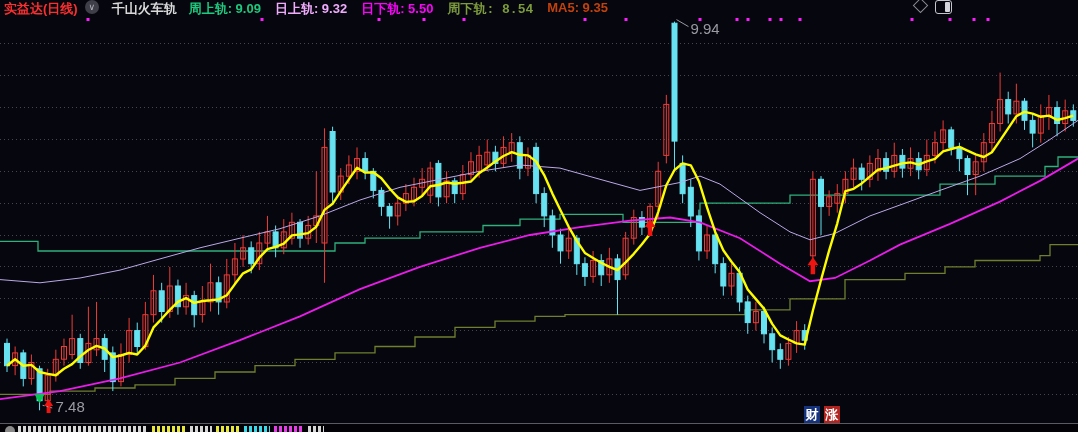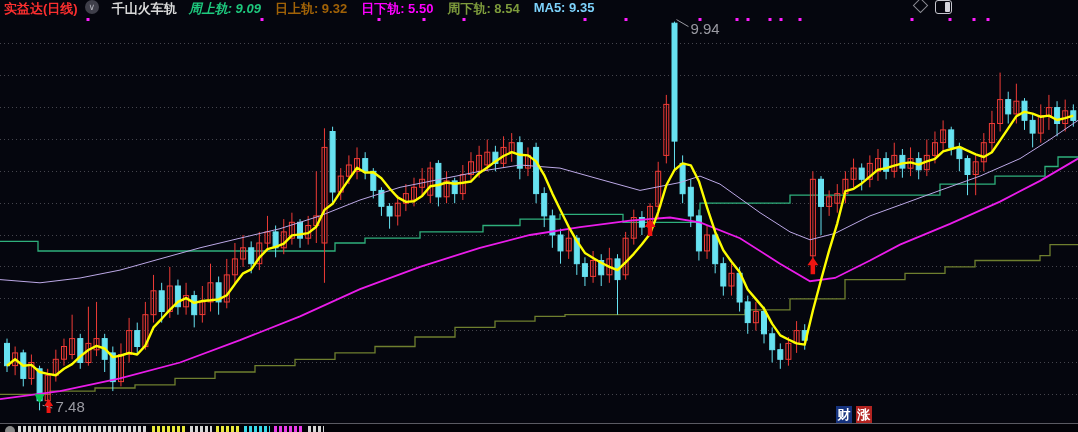--- a/index.html
+++ b/index.html
@@ -11,21 +11,21 @@
     align-items:center;justify-content:center;}
   .chev{color:#b5b5bd;font-size:9px;line-height:9px;font-weight:normal;}
   .ind{color:#d9d9d9;margin-left:13px;}
   .vals{display:flex;margin-left:12px;}
   .vals .item{margin-right:14px;white-space:nowrap;}
   .diamond{width:9px;height:9px;border:1px solid #8a8a92;transform:rotate(45deg);margin-left:auto;}
   .panelico{position:relative;width:15px;height:12px;border:1px solid #c5c5cd;border-radius:3px;
     margin-left:9px;margin-right:8px;}
   .panelbar{position:absolute;top:1px;right:1px;bottom:1px;width:5px;background:#d5d5dd;border-radius:1px;}
   #chart{position:absolute;top:0;left:0;z-index:1;}
-  .badge{position:absolute;left:836px;top:406px;z-index:6;font-size:13px;font-weight:bold;line-height:17px;}
+  .badge{position:absolute;left:804px;top:406px;z-index:6;font-size:13px;font-weight:bold;line-height:17px;}
   .badge span{display:inline-block;width:16px;height:17px;text-align:center;color:#fff;}
   .b1{background:#16337e;}
   .b2{background:#b32421;}
   .bottombar{position:absolute;left:0;top:424px;width:1078px;height:8px;background:#020207;z-index:4;}
   .bcirc{position:absolute;left:5px;top:2px;width:10px;height:10px;border-radius:50%;background:#8a8a8a;}
   .bseg{position:absolute;top:2px;height:6px;}
 </style>
 </head>
 <body>
 
@@ -339,25 +339,25 @@
     <polygon points="812.9,257.3 818.4,265.3 815.1,265.3 815.1,274.3 810.6,274.3 810.6,265.3 807.4,265.3" fill="#ee1511"></polygon>
   </svg>
 
 <div class="topbar">
   <span class="stock">实益达(日线)</span>
   <span class="circ">
       <span class="chev">∨</span>
     </span>
   <span class="ind">千山火车轨</span>
   <span class="vals" id="vals">
-      <span class="item" style="color: rgb(30, 201, 126); font-style: italic;">周上轨: 9.09</span>
-      <span class="item" style="color: #a16207;">日上轨: 9.32</span>
+      <span class="item" style="color: rgb(30, 201, 126);">周上轨: 9.09</span>
+      <span class="item" style="color: #f0abfc;">日上轨: 9.32</span>
       <span class="item" style="color: rgb(255, 0, 255);">日下轨: 5.50</span>
-      <span class="item" style="color: rgb(125, 155, 60);">周下轨: 8.54</span>
-      <span class="item" style="color: #7dd3fc;">MA5: 9.35</span>
+      <span class="item" style="color: rgb(125, 155, 60); font-family: Liberation Mono, monospace;">周下轨: 8.54</span>
+      <span class="item" style="color: #c2410c;">MA5: 9.35</span>
     </span>
   <span class="diamond"></span>
   <span class="panelico">
       <span class="panelbar"></span>
     </span>
 </div>
 
 <div class="badge">
   <span class="b1">财</span>
   <span class="b2">涨</span>

